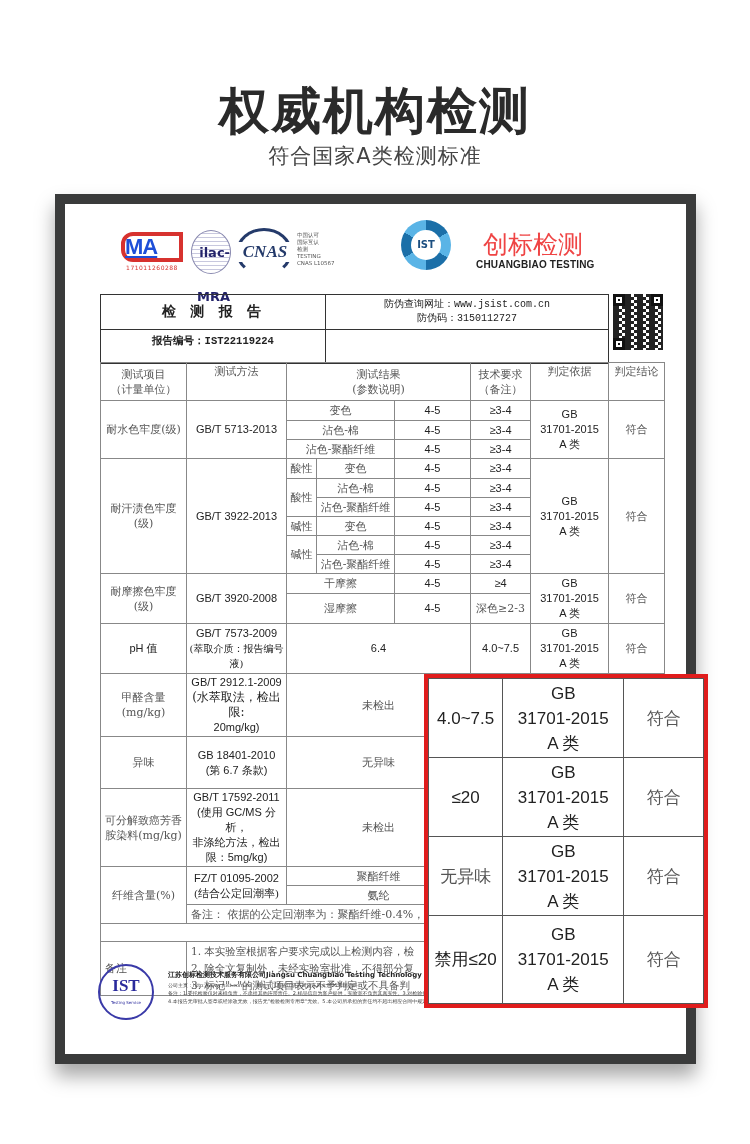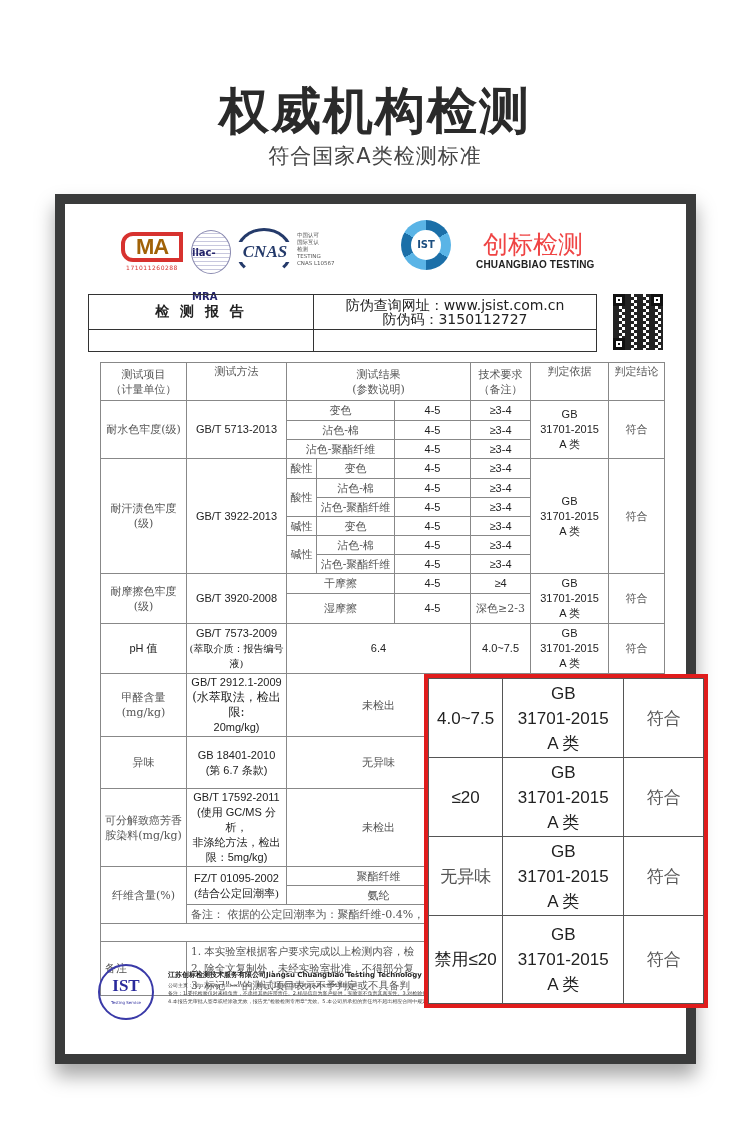--- a/index.html
+++ b/index.html
@@ -12,42 +12,42 @@
     font-size: 21px; color: #444; letter-spacing: 1px; }
 
   .frame { position: absolute; left: 55px; top: 194px; width: 641px; height: 870px;
     background: #3a3b3b; box-shadow: 0 12px 18px rgba(0,0,0,0.35); }
   .paper { position: absolute; left: 10px; top: 10px; width: 621px; height: 850px; background: #fff; overflow: hidden; }
 
   
   .logos { position: absolute; top: 20px; left: 56px; height: 60px; }
   .cma { position: absolute; left: 0; top: 8px; width: 62px; height: 44px; }
   .cma-box { width: 62px; height: 30px; border: 4px solid #d7322f; border-radius: 12px 0 0 12px;
-    color: #a16207; font-weight: bold; font-size: 22px; text-align: center; line-height: 22px; letter-spacing: -1px;
-    font-family: "Liberation Sans", sans-serif; }
+    color: #1d4ed8; font-weight: bold; font-size: 22px; line-height: 22px; letter-spacing: -1px;
+    font-family: "Liberation Sans", sans-serif; text-decoration: underline; }
   .cma-num { font-size: 6px; color: #d7322f; text-align: center; margin-top: 2px; letter-spacing: 0.5px; }
   .ilac { position: absolute; left: 70px; top: 6px; width: 40px; height: 44px; border-radius: 50%;
     border: 1px solid #8a8ab0; background: repeating-linear-gradient(0deg, #fff 0 3px, #c8c8de 3px 4px);
-    font-size: 10px; color: #23236a; font-weight: bold; text-align: left; line-height: 44px; }
+    font-size: 13px; color: #23236a; font-weight: bold; text-align: right; line-height: 44px; }
   .cnas { position: absolute; left: 115px; top: 4px; width: 56px; height: 48px; border-radius: 50%;
     border: 3px solid #243a6a; border-bottom-color: transparent; }
   .cnas-text { position: absolute; left: 112px; top: 18px; width: 64px; text-align: center;
     font-family: "Liberation Serif", serif; font-weight: bold; font-style: italic; font-size: 17px; color: #243a6a; background: #fff; }
   .cnas-small { position: absolute; left: 176px; top: 8px; font-size: 5.5px; line-height: 7px; color: #555; width: 60px; }
 
   .ist-logo { position: absolute; left: 336px; top: 16px; width: 50px; height: 50px; border-radius: 50%;
     background: conic-gradient(#1b6fa8 0 60deg, #5ab4e6 60deg 120deg, #1b6fa8 120deg 180deg, #5ab4e6 180deg 240deg, #1b6fa8 240deg 300deg, #5ab4e6 300deg 360deg); }
   .ist-inner { position: absolute; left: 10px; top: 10px; width: 30px; height: 30px; border-radius: 50%; background: #fff;
     font-size: 10px; font-weight: bold; color: #1b4e80; text-align: center; line-height: 30px; }
   .brand-cn { position: absolute; left: 418px; top: 24px; font-size: 25px; color: #ef4444; font-family: "DejaVu Serif", serif; }
   .brand-en { position: absolute; left: 411px; top: 55px; font-size: 10px; font-weight: bold; color: #222;
     font-family: Liberation Sans, sans-serif; letter-spacing: 0.2px; }
 
   
-  .rh { position: absolute; left: 23px; top: 90px; width: 509px; height: 58px; border: 1.5px solid #333; }
+  .rh { position: absolute; left: 35px; top: 90px; width: 509px; height: 70px; border: 1.5px solid #333; font-family: Liberation Mono, monospace; }
   .rh-cell { position: absolute; display: flex; align-items: center; justify-content: center; text-align: center; color: #222; }
   .rh-line-v { position: absolute; left: 224px; top: 0; width: 1px; height: 100%; background: #333; }
   .rh-line-h { position: absolute; left: 0; top: 34px; width: 100%; height: 1px; background: #333; }
   .qr { position: absolute; left: 548px; top: 90px; width: 50px; height: 56px;
     background:
       linear-gradient(90deg, #222 0 6px, transparent 6px) 0 0/12px 12px,
       repeating-conic-gradient(#222 0 25%, #fff 0 50%) 0 0/6px 6px; }
   .qr-corner { position: absolute; width: 12px; height: 12px; border: 3px solid #111; background: #fff; }
   .qr-corner::after { content: ""; position: absolute; left: 2px; top: 2px; width: 2px; height: 2px; background: #111; }
 
@@ -104,24 +104,25 @@
     <div class="ist-logo">
       <div class="ist-inner">IST</div>
     </div>
     <div class="brand-cn">创标检测</div>
     <div class="brand-en">CHUANGBIAO TESTING</div>
 
     <div class="rh">
       <div class="rh-line-v"></div>
       <div class="rh-line-h"></div>
       <div class="rh-cell" style="left:0;top:0;width:224px;height:34px;font-size:14px;font-weight:bold;letter-spacing:3px;">检 测 报 告</div>
-      <div class="rh-cell" style="left:225px;top:0;width:282px;height:34px;flex-direction:column;font-size:14px;line-height:14px;">
+      <div class="rh-cell" style="left:225px;top:0;width:282px;height:34px;flex-direction:column;font-size:10px;line-height:14px;">
         <div>防伪查询网址：www.jsist.com.cn</div>
         <div>防伪码：3150112727</div>
       </div>
+      <div class="rh-cell" style="left:0;top:35px;width:224px;height:21px;font-size:10.5px;font-weight:bold;">报告编号：IST22119224</div>
     </div>
 
     <div class="qr">
       <div class="qr-corner" style="left:0;top:0;"></div>
       <div class="qr-corner" style="right:0;top:0;"></div>
       <div class="qr-corner" style="left:0;bottom:0;"></div>
     </div>
 
     <table class="main">
       <colgroup>

